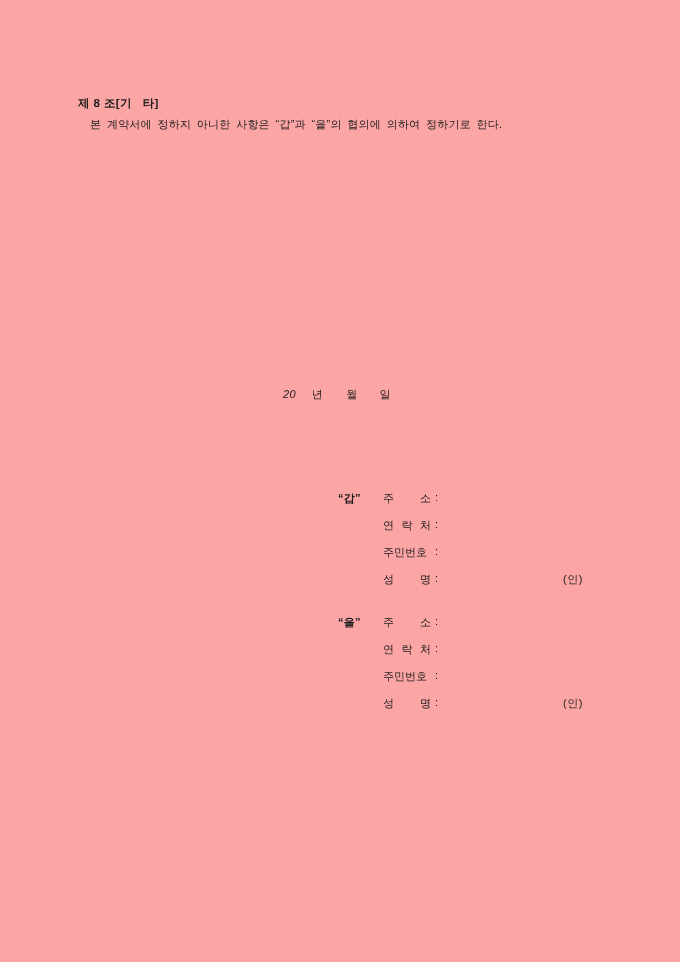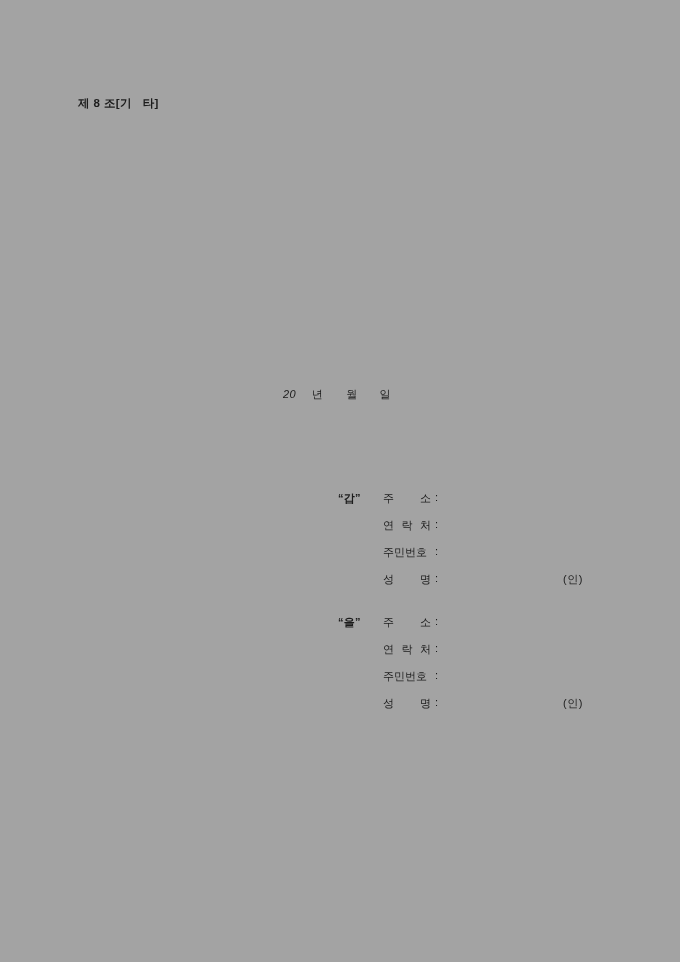--- a/index.html
+++ b/index.html
@@ -1,21 +1,21 @@
 <!DOCTYPE html>
 <html><head>
 <meta charset="utf-8">
 <style>
   html, body { margin: 0; padding: 0; background: #e8e8e8; }
   .page {
     position: relative;
     width: 680px;
     height: 962px;
     margin: 0 auto;
-    background: #a3a3a3;
+    background: #fca5a5;
     font-family: "Liberation Sans", sans-serif;
     color: #1c1c1c;
     font-size: 11px;
     overflow: hidden;
   }
   .article-heading {
     position: absolute;
     left: 78px;
     top: 96px;
     font-weight: bold;
@@ -102,20 +102,21 @@
     letter-spacing: 0.5px;
   }
 </style>
 </head>
 <body>
 
 <div class="page">
 
   <div class="article-heading">제 8 조[기   타]</div>
 
+  <p class="para para-1">본 계약서에 정하지 아니한 사항은 “갑”과 “을”의 협의에 의하여 정하기로 한다.</p>
 
 
   <div class="date-line"><span class="dl-year">20</span><span class="dl-ylab">년</span><span class="dl-mlab">월</span><span class="dl-dlab">일</span></div>
 
   <div class="sig-block sig-block-gap">
     <div class="sig-row">
         <span class="party-name">“갑”</span>
         <span class="sig-label">주 소</span>
         <span class="sig-colon">:</span>
         <span class="sig-value"></span>

